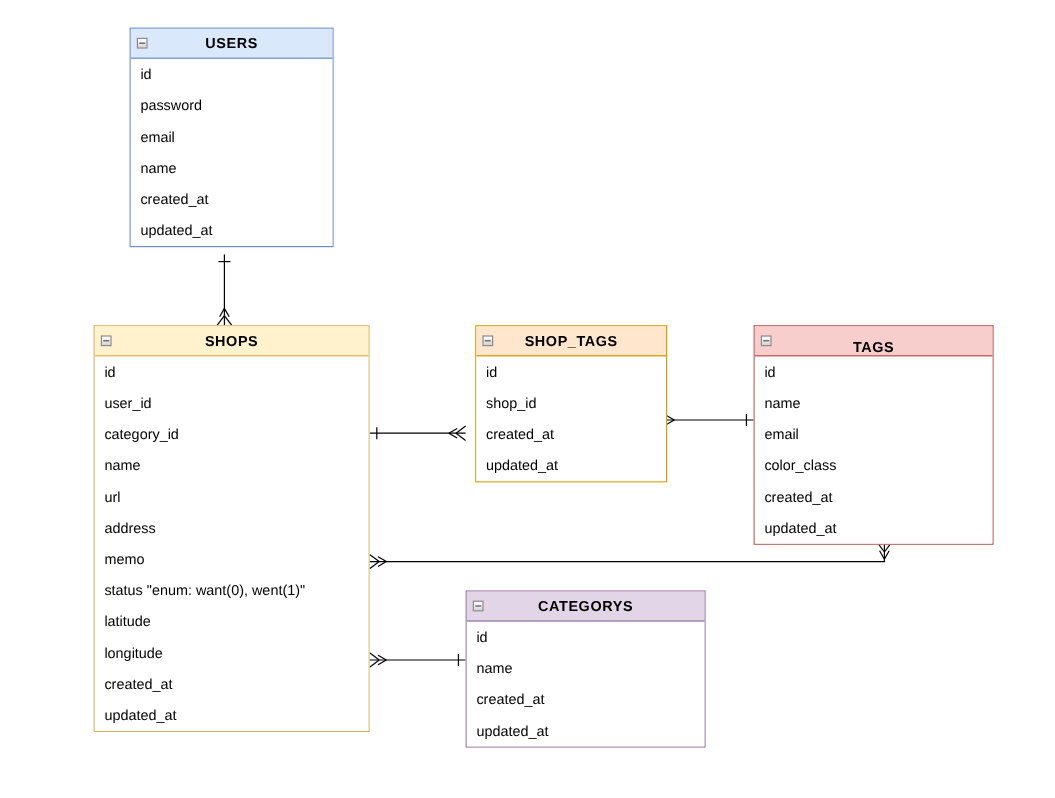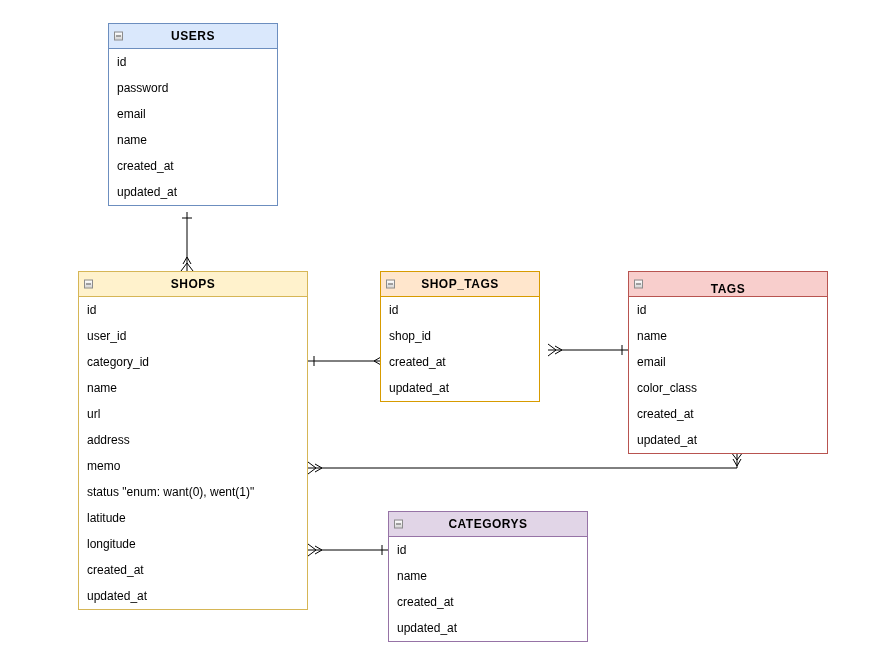--- a/index.html
+++ b/index.html
@@ -170,21 +170,21 @@
           <div class="entity-field">url</div>
           <div class="entity-field">address</div>
           <div class="entity-field">memo</div>
           <div class="entity-field">status "enum: want(0), went(1)"</div>
           <div class="entity-field">latitude</div>
           <div class="entity-field">longitude</div>
           <div class="entity-field">created_at</div>
           <div class="entity-field">updated_at</div>
         </div>
       </div>
-      <div class="entity" style="left: 380px; top: 271px; width: 160px; border-color: rgb(215, 155, 0);">
+      <div class="entity" style="left: 396px; top: 271px; width: 160px; border-color: rgb(215, 155, 0);">
         <div class="entity-header" style="background: rgb(255, 230, 204); border-bottom-color: rgb(215, 155, 0);">
           <span class="collapse-icon">
             <span class="minus-glyph"></span>
           </span>
           <span class="entity-title">SHOP_TAGS</span>
         </div>
         <div class="entity-body">
           <div class="entity-field">id</div>
           <div class="entity-field">shop_id</div>
           <div class="entity-field">created_at</div>
@@ -200,21 +200,21 @@
         </div>
         <div class="entity-body">
           <div class="entity-field">id</div>
           <div class="entity-field">name</div>
           <div class="entity-field">email</div>
           <div class="entity-field">color_class</div>
           <div class="entity-field">created_at</div>
           <div class="entity-field">updated_at</div>
         </div>
       </div>
-      <div class="entity" style="left: 388px; top: 511px; width: 200px; border-color: rgb(150, 115, 166);">
+      <div class="entity" style="left: 388px; top: 492px; width: 200px; border-color: rgb(150, 115, 166);">
         <div class="entity-header" style="background: rgb(225, 213, 231); border-bottom-color: rgb(150, 115, 166);">
           <span class="collapse-icon">
             <span class="minus-glyph"></span>
           </span>
           <span class="entity-title">CATEGORYS</span>
         </div>
         <div class="entity-body">
           <div class="entity-field">id</div>
           <div class="entity-field">name</div>
           <div class="entity-field">created_at</div>

